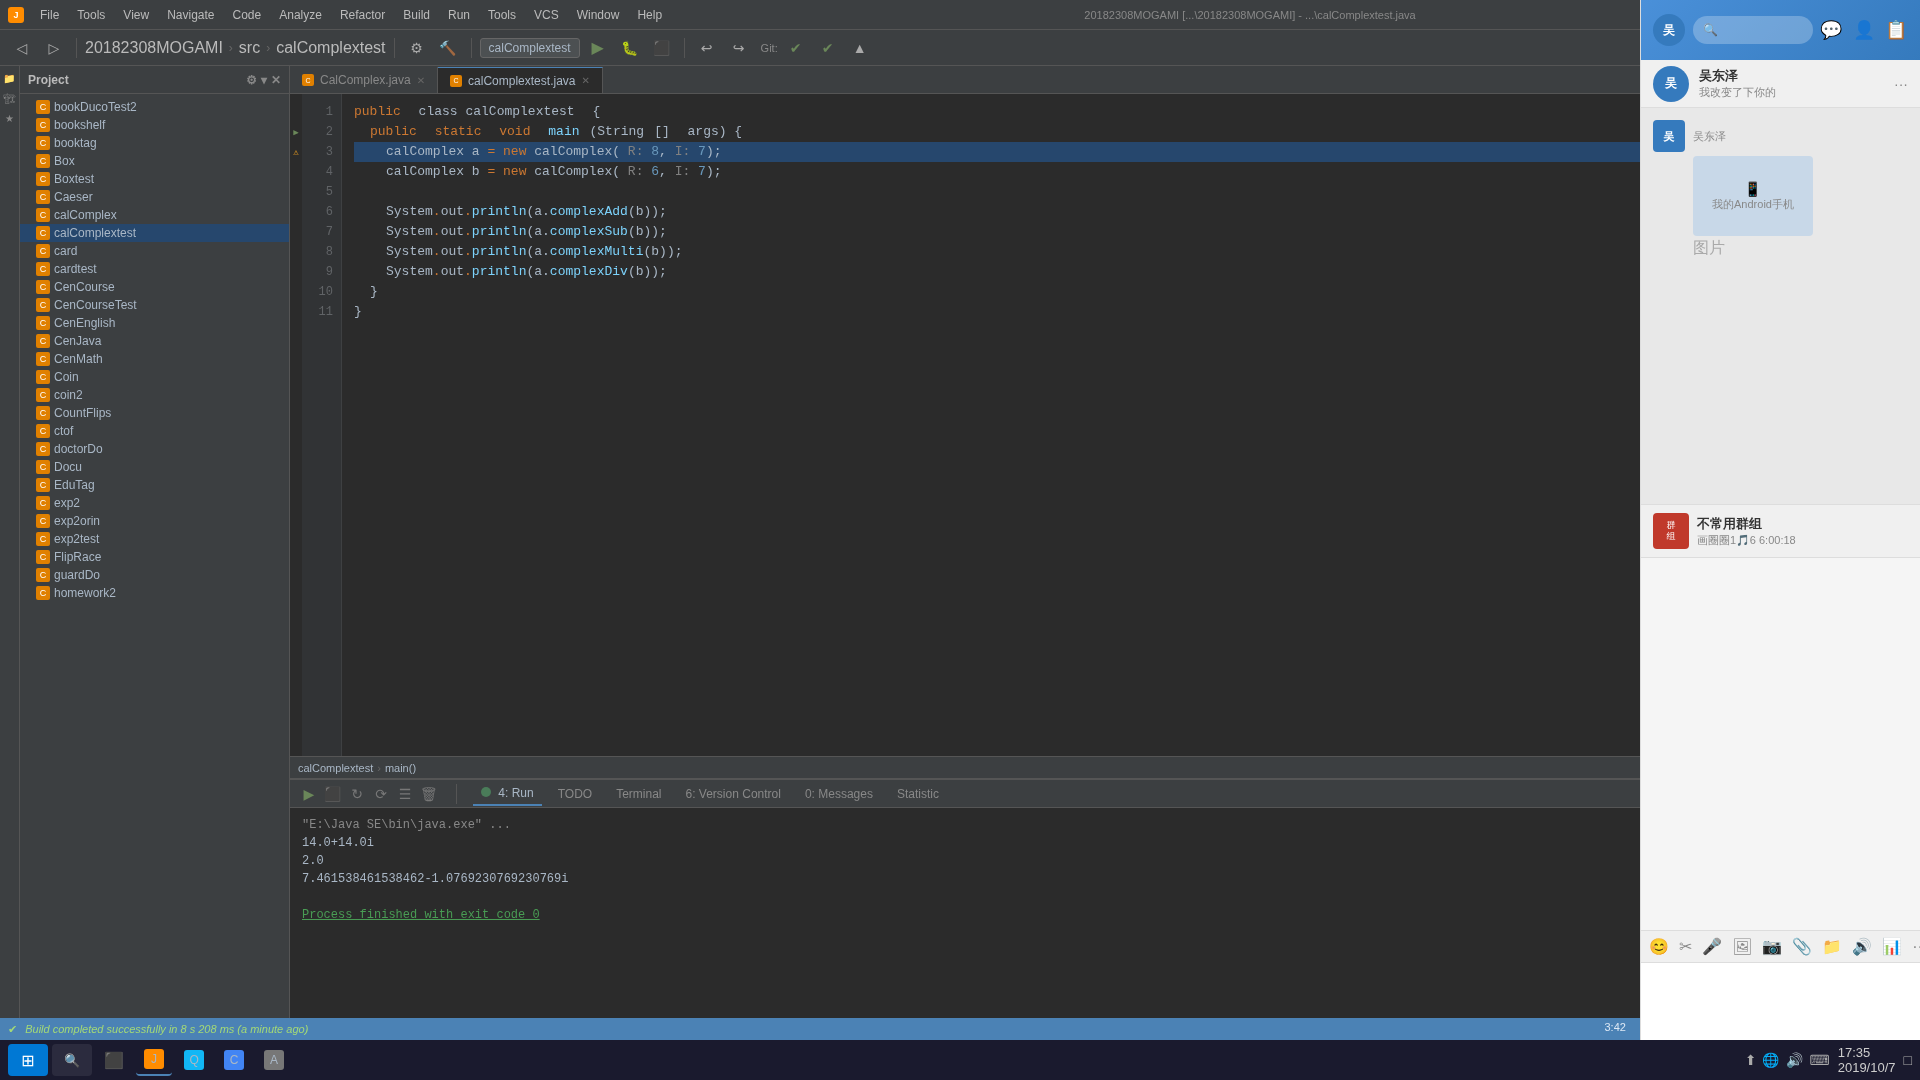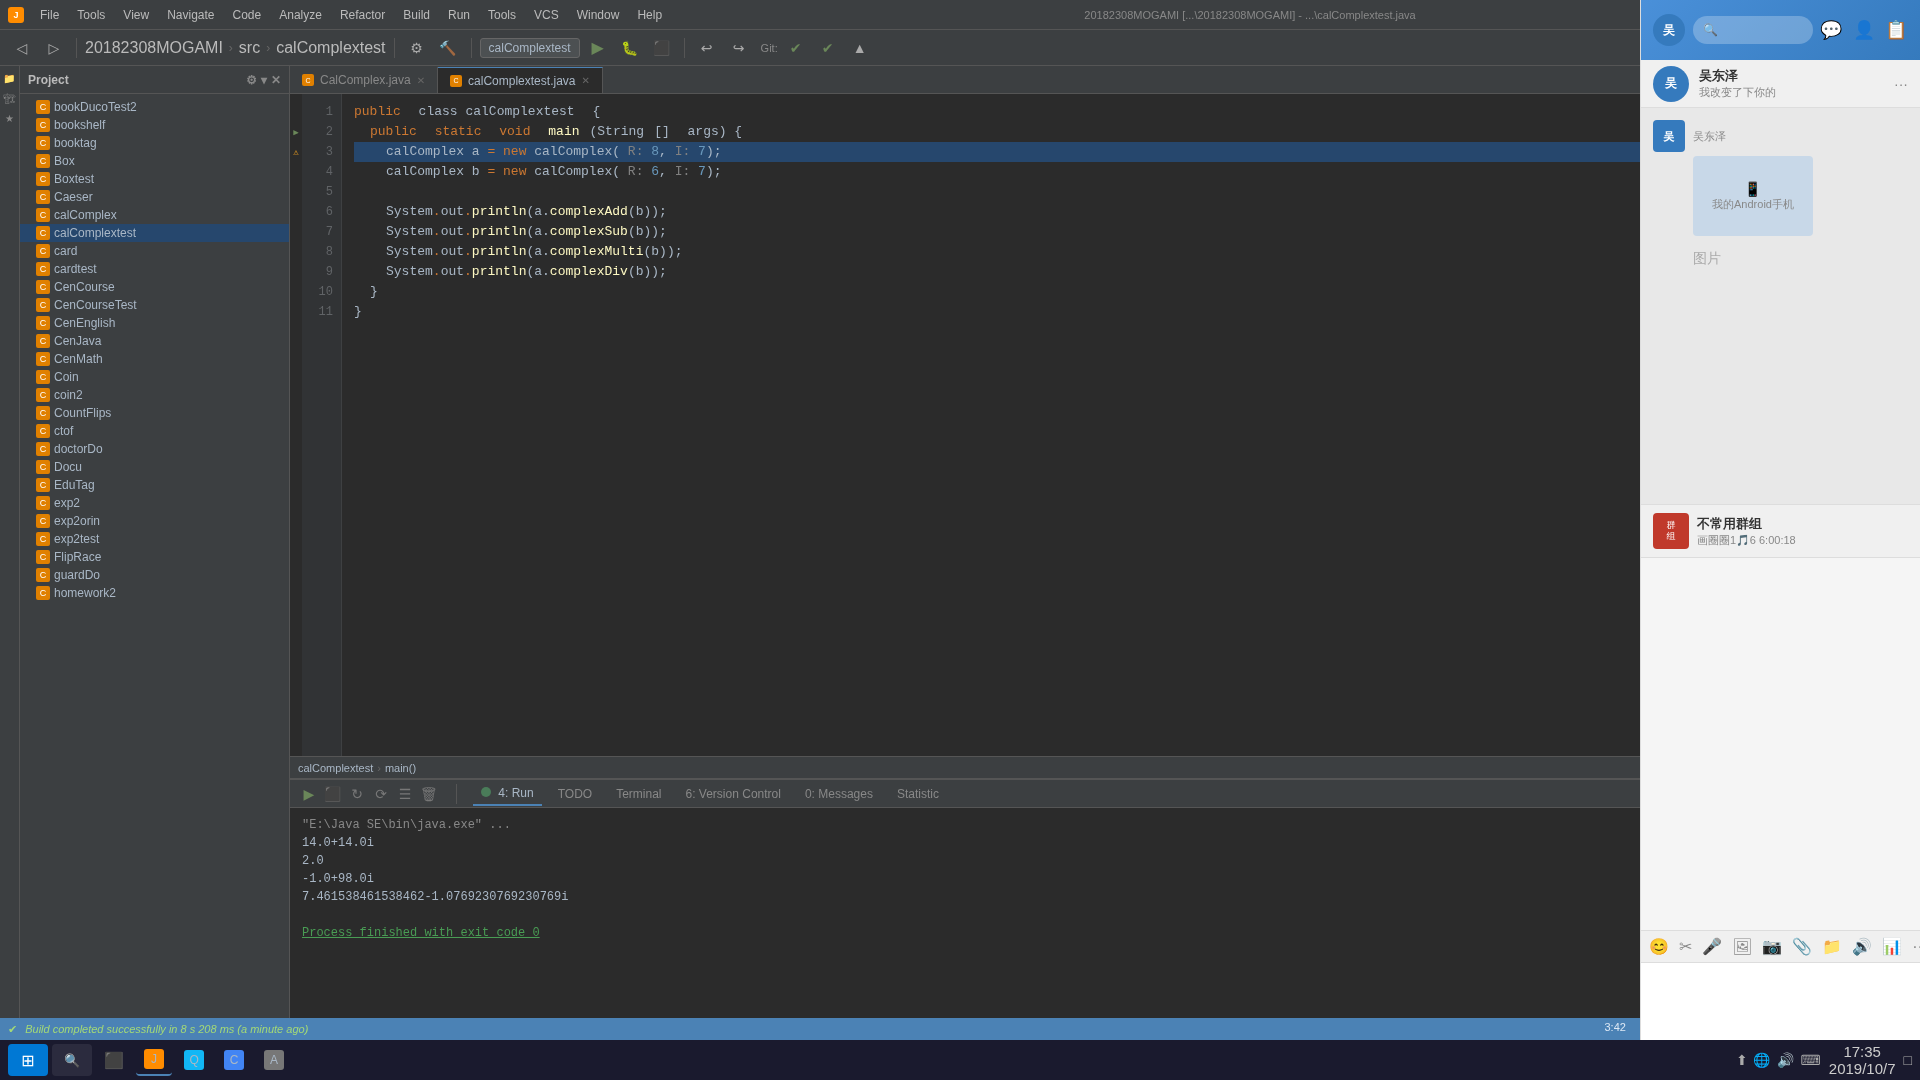--- a/index.html
+++ b/index.html
@@ -146,21 +146,21 @@
     #code-content {
       flex: 1;
       padding: 8px 12px;
       line-height: 20px;
       overflow: auto;
       background: #2b2b2b;
     }
     .code-line { height: 20px; white-space: pre; display: flex; align-items: center; }
     .kw { color: #cc7832; }
     .type { color: #a9b7c6; margin-left: 10px; }
-    .method { color: #fef9c3; }
+    .method { color: #7dd3fc; }
     .num { color: #6897bb; }
     .highlight { background: #26476d; }
 
     
     #gutter {
       width: 12px;
       background: #2b2b2b;
       padding: 8px 0;
       flex-shrink: 0;
     }
@@ -372,21 +372,21 @@
       align-items: center;
       padding: 0 8px;
       gap: 4px;
       z-index: 300;
     }
     .taskbar-start { width: 40px; height: 32px; display: flex; align-items: center; justify-content: center; background: #0078d4; border-radius: 4px; cursor: pointer; font-size: 16px; color: white; }
     .taskbar-app { height: 32px; padding: 0 8px; display: flex; align-items: center; justify-content: center; cursor: pointer; border-radius: 4px; gap: 6px; }
     .taskbar-app.active { border-bottom: 2px solid #4b82b5; }
     .taskbar-app-icon { width: 20px; height: 20px; border-radius: 3px; display: flex; align-items: center; justify-content: center; font-size: 12px; }
     .taskbar-right { margin-left: auto; display: flex; align-items: center; gap: 8px; color: #ccc; font-size: 11px; }
-    .taskbar-time { font-size: 15px; color: #ccc; text-align: center; }
+    .taskbar-time { font-size: 13px; color: #ccc; }
     .taskbar-tray { display: flex; gap: 6px; align-items: center; }
     .tray-icon { font-size: 14px; color: #aaa; cursor: pointer; }
 
     
     ::-webkit-scrollbar { width: 6px; height: 6px; }
     ::-webkit-scrollbar-track { background: #3c3f41; }
     ::-webkit-scrollbar-thumb { background: #555; border-radius: 3px; }
 
     
     #run-left-toolbar {
@@ -706,21 +706,20 @@
         <div style="margin-left:auto;display:flex;gap:4px;">
           <div class="run-tool-btn">⚙</div>
           <div class="run-tool-btn">✕</div>
         </div>
       </div>
       <div style="display:flex;flex:1;">
         <div id="run-output">
           <div class="run-line run-gray">"E:\Java SE\bin\java.exe" ...</div>
           <div class="run-line">14.0+14.0i</div>
           <div class="run-line">2.0</div>
-          <div class="run-line">-1.0+98.0i</div>
           <div class="run-line">7.461538461538462-1.0769230769230769i</div>
           <div class="run-line">&nbsp;</div>
           <div class="run-line run-success">Process finished with exit code 0</div>
         </div>
       </div>
     </div>
   </div>
 
   <div id="right-sidebar">
     <div class="sidebar-icon" style="font-size:8px;writing-mode:vertical-rl;color:#888;padding:4px 0;">版</div>
@@ -774,21 +773,21 @@
       <div class="qq-msg-header">
         <div class="qq-msg-avatar" style="background:#357abd;">吴</div>
         <span class="qq-msg-name">吴东泽</span>
       </div>
       <div class="qq-image-msg">
         <div style="text-align:center;">
           <div style="font-size:14px;">📱</div>
           <div>我的Android手机</div>
         </div>
       </div>
-      <div style="margin-left:40px;font-size:14px;color:#aaa;margin-top:14px;">图片</div>
+      <div style="margin-left:40px;font-size:16px;color:#aaa;margin-top:2px;">图片</div>
     </div>
   </div>
 
   <div id="qq-second-contact">
     <div class="qq-contact-row">
       <div class="qq-group-avatar">
         <span style="font-size:9px;text-align:center;line-height:1.2;">群<br>组</span>
       </div>
       <div class="qq-contact-info">
         <div class="qq-contact-name">不常用群组</div>

